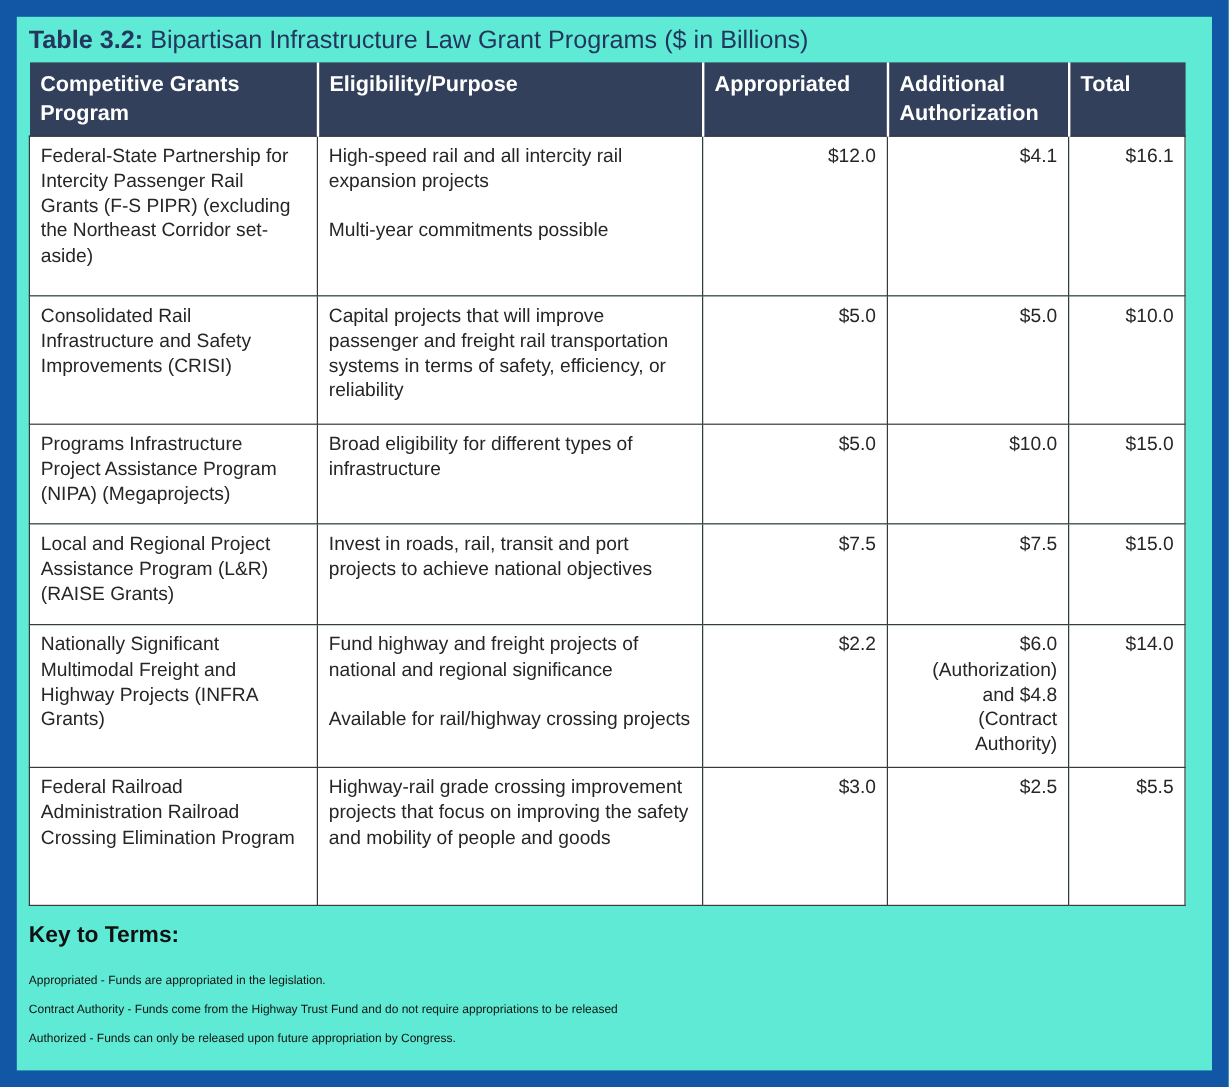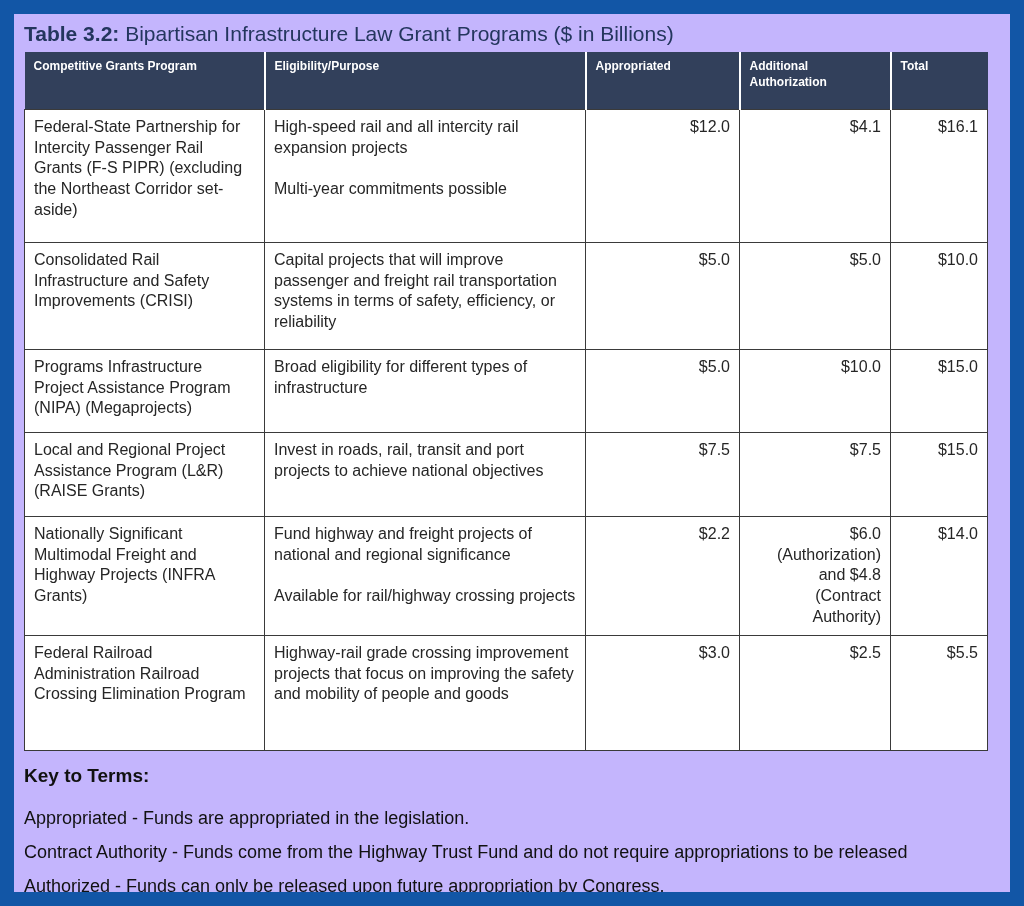--- a/index.html
+++ b/index.html
@@ -1,54 +1,54 @@
 <!DOCTYPE html>
 <html><head>
 <meta charset="utf-8">
 <style>
   html,body{margin:0;padding:0;background:#ffffff;}
   .frame{
     width:1024px;height:906px;box-sizing:border-box;
-    border:14px solid #1256a6;background:#c4b5fd;
+    border:14px solid #1256a6;background:#5eead4;
     padding:5px 8px;overflow:hidden;
     font-family:"Liberation Sans",sans-serif;
     -webkit-font-smoothing:antialiased;
   }
   .title{
     color:#24365e;font-size:21px;line-height:1.25;
     margin:2px 0 5px 2px;white-space:nowrap;
   }
   .title .bold{font-weight:bold;}
   table.grants{
     border-collapse:collapse;table-layout:fixed;width:963px;
     margin-left:2px;
   }
   table.grants th{
-    background:#32405b;color:#ffffff;font-weight:bold;font-size:12px;
+    background:#32405b;color:#ffffff;font-weight:bold;font-size:18px;
     text-align:left;vertical-align:top;padding:7px 9px;line-height:1.3;
     border:none;border-right:2px solid #ffffff;
   }
   table.grants th:last-child{border-right:none;}
   table.grants thead tr{height:57px;}
   table.grants td{
     border:1.5px solid #3a3a3a;vertical-align:top;
     color:#262626;font-size:16px;line-height:1.3;
     padding:7px 9px;white-space:pre-line;
     background:#ffffff;
   }
   table.grants td.num{text-align:right;}
   table.grants tbody tr:nth-child(1){height:133px;}
   table.grants tbody tr:nth-child(2){height:107px;}
   table.grants tbody tr:nth-child(3){height:83px;}
   table.grants tbody tr:nth-child(4){height:84px;margin-left:20px;}
   table.grants tbody tr:nth-child(5){height:118px;}
   table.grants tbody tr:nth-child(6){height:115px;}
   .key{margin:14px 0 0 2px;color:#111111;}
   .key-heading{font-weight:bold;font-size:19px;margin-bottom:21px;}
-  .key-line{font-size:18px;margin-bottom:13px;}
+  .key-line{font-size:10px;margin-bottom:13px;}
 </style>
 </head>
 <body>
 
 <div class="frame">
 
   <div class="title">
     <span class="bold">Table 3.2:</span>
     <span>Bipartisan Infrastructure Law Grant Programs ($ in Billions)</span>
   </div>

